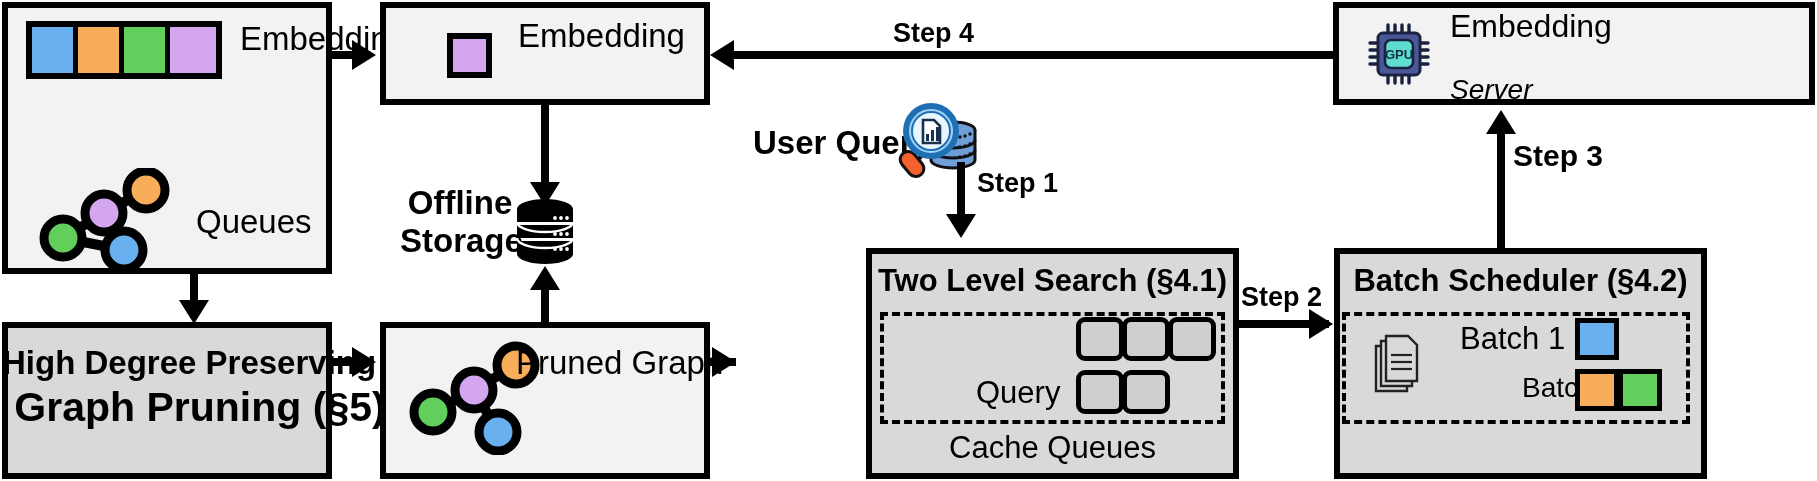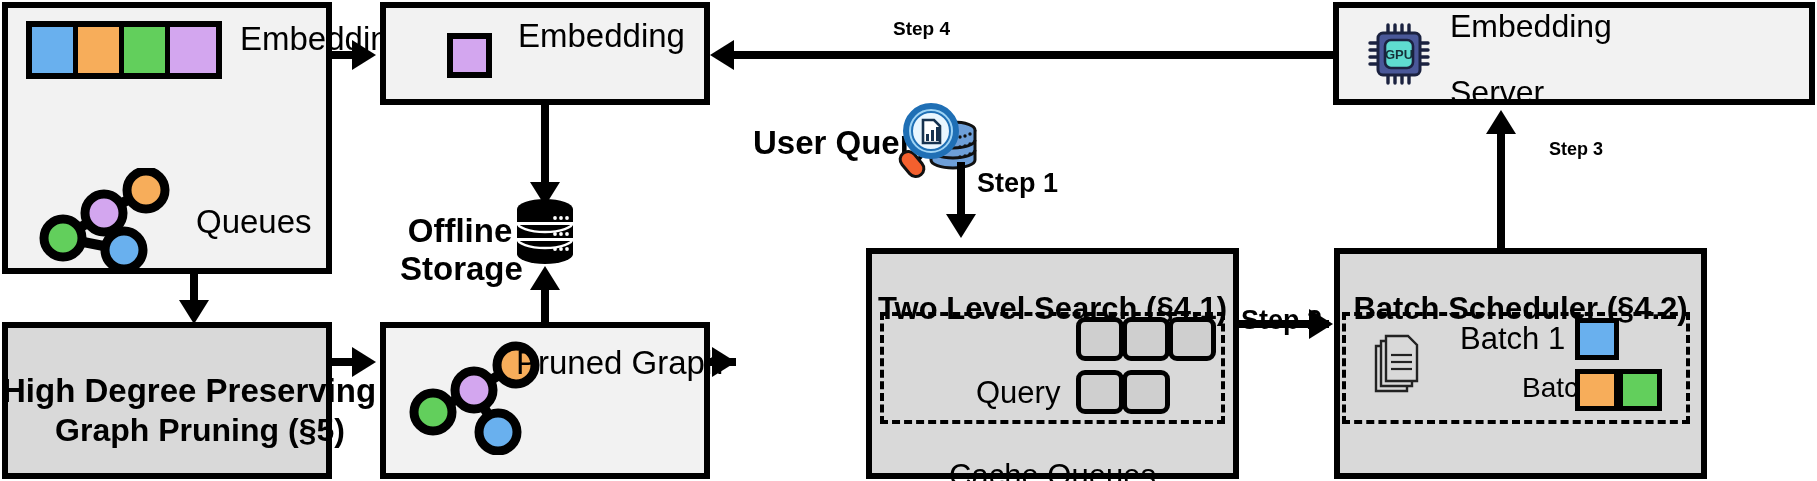--- a/index.html
+++ b/index.html
@@ -21,21 +21,21 @@
     background: #f2f2f2;
   }
   .box.gray { background: #d9d9d9; }
   .lbl {
     position: absolute;
     color: #000;
     white-space: pre;
     line-height: 1.13;
   }
   .b { font-weight: bold; }
-  .ctr { text-align: center; margin-top: 28px; }
+  .ctr { text-align: center; }
 
   
   .hline, .vline { position: absolute; background: #000; }
   .arrowR, .arrowL, .arrowD, .arrowU { position: absolute; width: 0; height: 0; }
   .arrowR { border-top: 15px solid transparent; border-bottom: 15px solid transparent; border-left: 24px solid #000; }
   .arrowL { border-top: 15px solid transparent; border-bottom: 15px solid transparent; border-right: 24px solid #000; }
   .arrowD { border-left: 15px solid transparent; border-right: 15px solid transparent; border-top: 24px solid #000; }
   .arrowU { border-left: 15px solid transparent; border-right: 15px solid transparent; border-bottom: 24px solid #000; }
 
   
@@ -91,21 +91,21 @@
     </svg>
   </div>
 
   <div class="lbl" style="left:196px; top:203px; font-size:33px;">Queues</div>
 
   <div class="vline" style="left:190px; top:274px; width:8px; height:34px;"></div>
   <div class="arrowD" style="left:179px; top:300px;"></div>
 
   <div class="box gray" style="left:2px; top:322px; width:330px; height:157px;"></div>
   <div class="lbl b ctr" style="left:2px; top:344px; width:330px; font-size:33px;">High Degree Preserving</div>
-  <div class="lbl b ctr" style="left:2px; top:384px; width:396px; font-size:32px;">Graph Pruning (§5)</div>
+  <div class="lbl b ctr" style="left:2px; top:384px; width:396px; font-size:41px;">Graph Pruning (§5)</div>
 
   <div class="hline" style="left:332px; top:51px; width:26px; height:8px;"></div>
   <div class="arrowR" style="left:352px; top:40px;"></div>
 
   <div class="box" style="left:380px; top:2px; width:330px; height:103px;"></div>
   <div class="sq" style="left:447px; top:33px; width:45px; height:45px; background:#d3a6ef;"></div>
   <div class="lbl" style="left:518px; top:17px; font-size:33px;">Embedding</div>
 
   <div class="vline" style="left:541px; top:105px; width:8px; height:85px;"></div>
   <div class="arrowD" style="left:530px; top:182px;"></div>
@@ -218,21 +218,21 @@
   <div class="slot" style="left:1168px; top:317px; width:48px; height:44px;"></div>
 
   <div class="lbl" style="left:976px; top:375px; font-size:31px;">Query</div>
   <div class="slot" style="left:1076px; top:370px; width:48px; height:44px;"></div>
   <div class="slot" style="left:1122px; top:370px; width:48px; height:44px;"></div>
 
   <div class="lbl ctr" style="left:866px; top:430px; width:373px; font-size:31px;">Cache Queues</div>
 
   <div class="hline" style="left:1239px; top:320px; width:90px; height:8px;"></div>
   <div class="arrowR" style="left:1309px; top:309px;"></div>
-  <div class="lbl b" style="left:1241px; top:282px; font-size:27px;margin-top:23px;">Step 2</div>
+  <div class="lbl b" style="left:1241px; top:282px; font-size:27px;">Step 2</div>
 
   <div class="box gray" style="left:1334px; top:248px; width:373px; height:231px;"></div>
   <div class="lbl b ctr" style="left:1334px; top:263px; width:373px; font-size:31px;">Batch Scheduler (§4.2)</div>
 
   <div class="dashbox" style="left:1342px; top:312px; width:348px; height:112px;"></div>
 
   <div class="graph" style="left:1370px; top:330px;">
     <svg width="56" height="70" viewBox="0 0 56 70">
       <g fill="#d9d9d9" stroke="#222" stroke-width="2.4">
         <path d="M6,16 h22 l9,9 v36 h-31 z"></path>
@@ -250,21 +250,21 @@
   <div class="lbl" style="left:1460px; top:321px; font-size:31px;">Batch 1</div>
   <div class="batchsq" style="left:1575px; top:318px; width:44px; height:42px; background:#69b0ee;"></div>
 
   <div class="lbl" style="left:1522px; top:372px; font-size:28px;">Batch 2</div>
   <div class="batchsq" style="left:1575px; top:369px; width:44px; height:42px; background:#f7ad5a;"></div>
   <div class="batchsq" style="left:1618px; top:369px; width:44px; height:42px; background:#62cf5c;"></div>
 
 
   <div class="vline" style="left:1497px; top:128px; width:8px; height:120px;"></div>
   <div class="arrowU" style="left:1486px; top:110px;"></div>
-  <div class="lbl b" style="left:1549px; top:139px; font-size:18px;">Step 3</div>
+  <div class="lbl b" style="left:1513px; top:139px; font-size:30px;">Step 3</div>
 
   <div class="box" style="left:1333px; top:2px; width:482px; height:103px;"></div>
 
   <div class="graph" style="left:1368px; top:23px;">
     <svg width="62" height="62" viewBox="0 0 62 62">
       <g stroke="#1b2240" stroke-width="3.4" stroke-linecap="round">
         <line x1="20" y1="2" x2="20" y2="11"></line>
           <line x1="27" y1="2" x2="27" y2="11"></line>
         <line x1="34" y1="2" x2="34" y2="11"></line>
           <line x1="41" y1="2" x2="41" y2="11"></line>
@@ -281,19 +281,19 @@
         <line x1="51" y1="34" x2="60" y2="34"></line>
           <line x1="51" y1="41" x2="60" y2="41"></line>
       </g>
       <rect x="10" y="10" width="42" height="42" rx="5" fill="#4a5899" stroke="#1b2240" stroke-width="3"></rect>
       <rect x="17" y="17" width="28" height="28" rx="6" fill="#5fdcd0" stroke="#1b2240" stroke-width="2.6"></rect>
       <text x="31" y="36" font-family="'Liberation Sans', sans-serif" font-size="13" font-weight="bold" fill="#15303a" text-anchor="middle">GPU</text>
     </svg>
   </div>
 
   <div class="lbl" style="left:1450px; top:8px; font-size:32px;">Embedding</div>
-  <div class="lbl" style="left:1450px; top:74px; font-size:32px;">Server</div>
+  <div class="lbl" style="left:1450px; top:74px; font-size:28px;font-style:italic;">Server</div>
 
   <div class="hline" style="left:730px; top:51px; width:605px; height:8px;"></div>
   <div class="arrowL" style="left:710px; top:40px;"></div>
-  <div class="lbl b" style="left:893px; top:18px; font-size:19px;">Step 4</div>
+  <div class="lbl b" style="left:893px; top:18px; font-size:27px;">Step 4</div>
 
 </div>
 
 </body></html>

